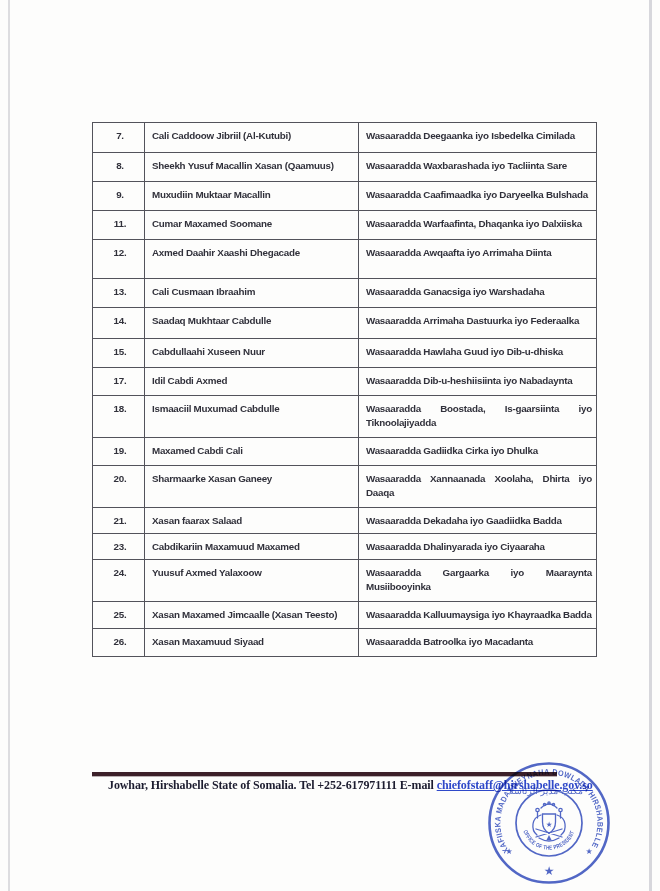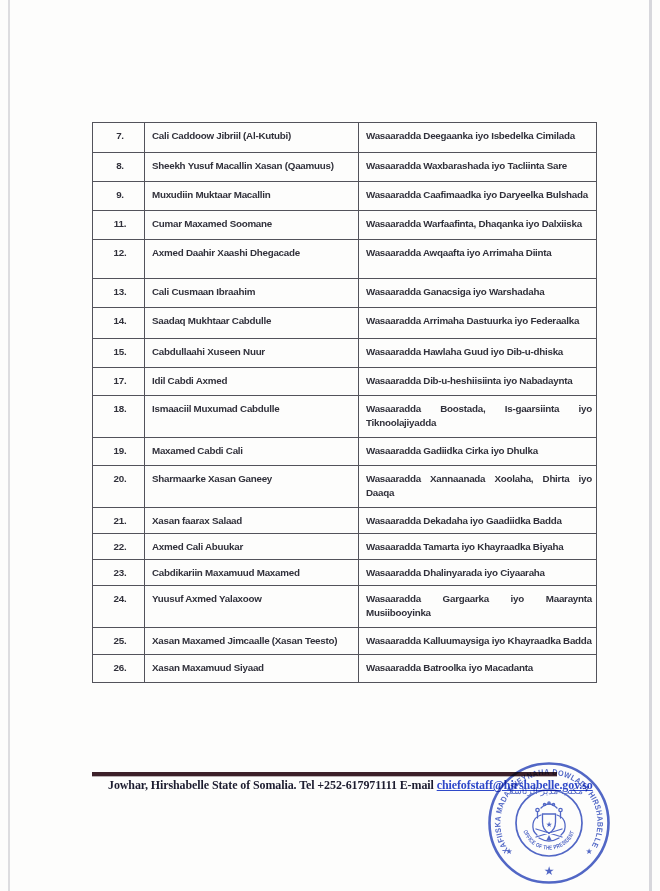--- a/index.html
+++ b/index.html
@@ -116,25 +116,20 @@
           <td class="num">20.</td>
           <td class="name">Sharmaarke Xasan Ganeey</td>
           <td class="ministry justify">Wasaaradda Xannaanada Xoolaha, Dhirta iyo Daaqa</td>
         </tr>
         <tr style="height: 26px;">
           <td class="num">21.</td>
           <td class="name">Xasan faarax Salaad</td>
           <td class="ministry oneline">Wasaaradda Dekadaha iyo Gaadiidka Badda</td>
         </tr>
         <tr style="height: 26px;">
-          <td class="num">22.</td>
-          <td class="name">Axmed Cali Abuukar</td>
-          <td class="ministry oneline">Wasaaradda Tamarta iyo Khayraadka Biyaha</td>
-        </tr>
-        <tr style="height: 26px;">
           <td class="num">23.</td>
           <td class="name">Cabdikariin Maxamuud Maxamed</td>
           <td class="ministry oneline">Wasaaradda Dhalinyarada iyo Ciyaaraha</td>
         </tr>
         <tr style="height: 42px;">
           <td class="num">24.</td>
           <td class="name">Yuusuf Axmed Yalaxoow</td>
           <td class="ministry justify">Wasaaradda Gargaarka iyo Maaraynta Musiibooyinka</td>
         </tr>
         <tr style="height: 27px; margin-left: 9px;">

